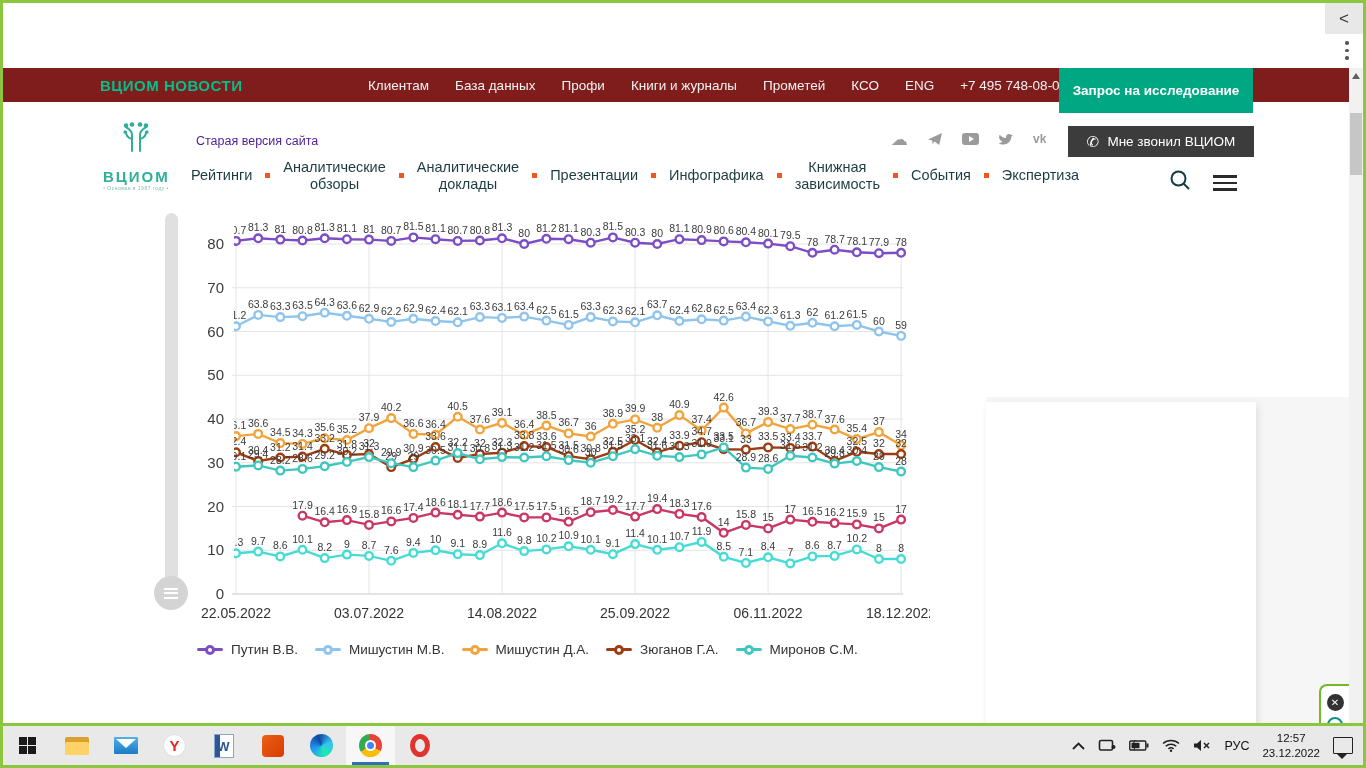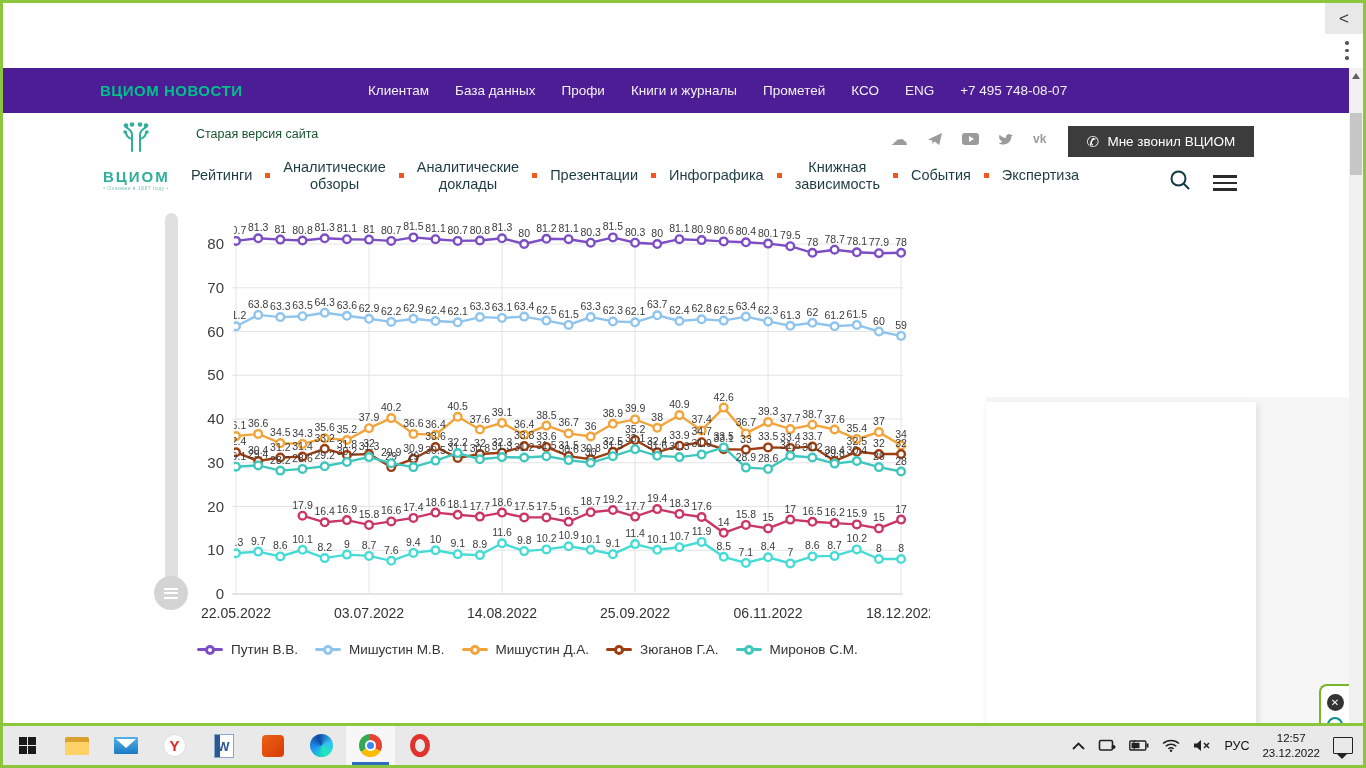--- a/index.html
+++ b/index.html
@@ -6,32 +6,32 @@
   html,body { width:1366px; height:768px; font-family:"Liberation Sans","DejaVu Sans",sans-serif; }
   .screen { position:relative; width:1366px; height:768px; border:3px solid #8cc63f; background:#fff; overflow:hidden; }
 
   
   .top-strip { position:absolute; left:0; top:0; width:1360px; height:65px; background:#fff; }
   .back-btn { position:absolute; right:0; top:0; width:38px; height:31px; background:#e8e8e8; color:#333; font-size:17px; text-align:center; line-height:31px; cursor:pointer; }
   .vdots { position:absolute; right:14px; top:38px; width:4px; }
   .vdots i { display:block; width:3.5px; height:3.5px; border-radius:50%; background:#555; margin:0 0 4px 0; }
 
   
-  .black-bar { position:absolute; left:0; top:65px; width:1346px; height:45px; background:#4c1d95; display:flex; align-items:center; }
+  .black-bar { position:absolute; left:0; top:65px; width:1346px; height:34px; background:#7f1d1d; display:flex; align-items:center; }
   .brand { position:absolute; left:97px; font-size:15px; font-weight:bold; letter-spacing:.5px; color:#00c08b; }
   .bb-menu { position:absolute; left:365px; display:flex; gap:26px; }
   .bb-menu span { color:#f2f2f2; font-size:13.5px; cursor:pointer; white-space:nowrap; }
   .cta { position:absolute; right:96px; top:0; height:45px; width:194px; background:#00a783; color:#fff; font-size:13.5px; font-weight:bold; display:flex; align-items:center; justify-content:center; cursor:pointer; }
 
   
   .site-header { position:absolute; left:0; top:110px; width:1346px; height:87px; background:#fff; box-shadow:0 2px 3px rgba(0,0,0,.12); }
   .logo { position:absolute; left:100px; top:8px; width:66px; text-align:center; cursor:pointer; }
   .logo .lg-text { color:#2fae99; font-size:15px; font-weight:bold; letter-spacing:2px; margin-top:9px; }
   .logo .lg-tag { color:#7bbfb4; font-size:5px; letter-spacing:.5px; }
-  .old-link { position:absolute; left:193px; top:14px; font-size:12.5px; color:#14532d; cursor:pointer; }
+  .old-link { position:absolute; left:193px; top:21px; font-size:12.5px; color:#4c1d95; cursor:pointer; }
   .socials { position:absolute; left:888px; top:18px; display:flex; gap:19px; align-items:center; }
   .socials .soc { color:#9b9b9b; cursor:pointer; height:16px; display:flex; align-items:center; }
   .yt { width:17px; height:12px; background:#9b9b9b; border-radius:3px; position:relative; }
   .yt:after { content:""; position:absolute; left:6.5px; top:3px; border-left:5px solid #fff; border-top:3px solid transparent; border-bottom:3px solid transparent; }
   .call-btn { position:absolute; right:95px; top:13px; width:186px; height:31px; background:#3c3c3c; color:#fff; font-size:13.5px; display:flex; gap:8px; align-items:center; justify-content:center; cursor:pointer; }
   .main-nav { position:absolute; left:188px; top:46px; width:930px; display:flex; align-items:center; gap:13px; }
   .main-nav .nav-item { color:#1d3c42; font-size:14.5px; text-align:center; line-height:1.15; cursor:pointer; white-space:pre-line; }
   .main-nav .sq { width:5px; height:5px; background:#f0561d; flex:none; }
   .search-ic { position:absolute; right:158px; top:56px; cursor:pointer; }
   .burger { position:absolute; right:112px; top:62px; width:24px; cursor:pointer; }
@@ -110,20 +110,21 @@
     <div class="bb-menu" id="bbMenu">
         <span>Клиентам</span>
         <span>База данных</span>
         <span>Профи</span>
         <span>Книги и журналы</span>
         <span>Прометей</span>
         <span>КСО</span>
         <span>ENG</span>
         <span>+7 495 748-08-07</span>
       </div>
+    <div class="cta">Запрос на исследование</div>
   </div>
 
   <div class="site-header">
     <div class="logo">
       <svg width="34" height="34" viewBox="0 0 34 34">
         <g stroke="#2fae99" stroke-width="2" fill="none" stroke-linecap="round">
           <path d="M13 30 V14 C13 9 9 8 7 6"></path>
             <path d="M21 30 V14 C21 9 25 8 27 6"></path>
           <path d="M13 18 C9 17 7 14 7 11"></path>
             <path d="M21 18 C25 17 27 14 27 11"></path>

